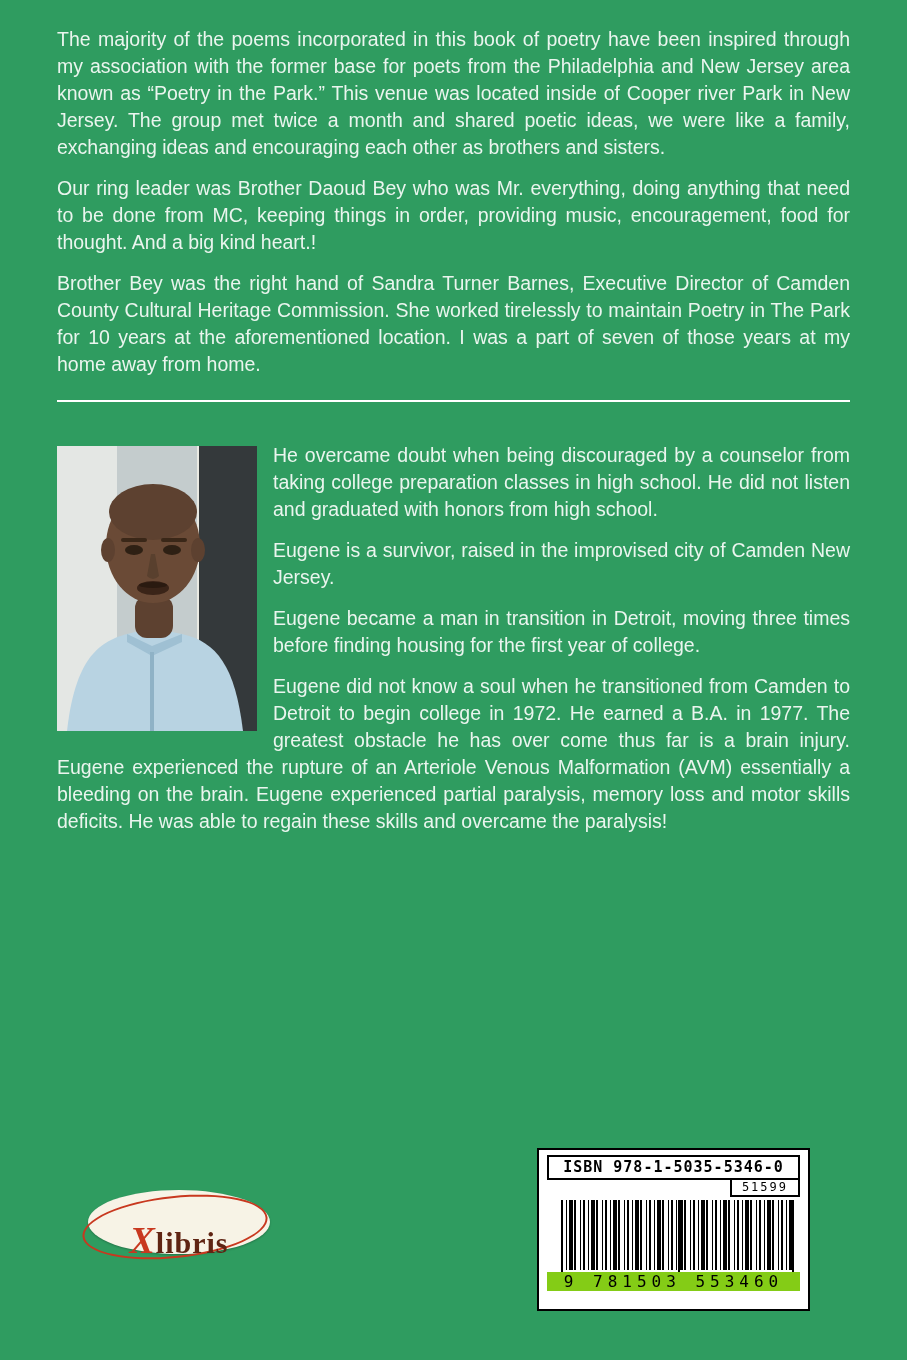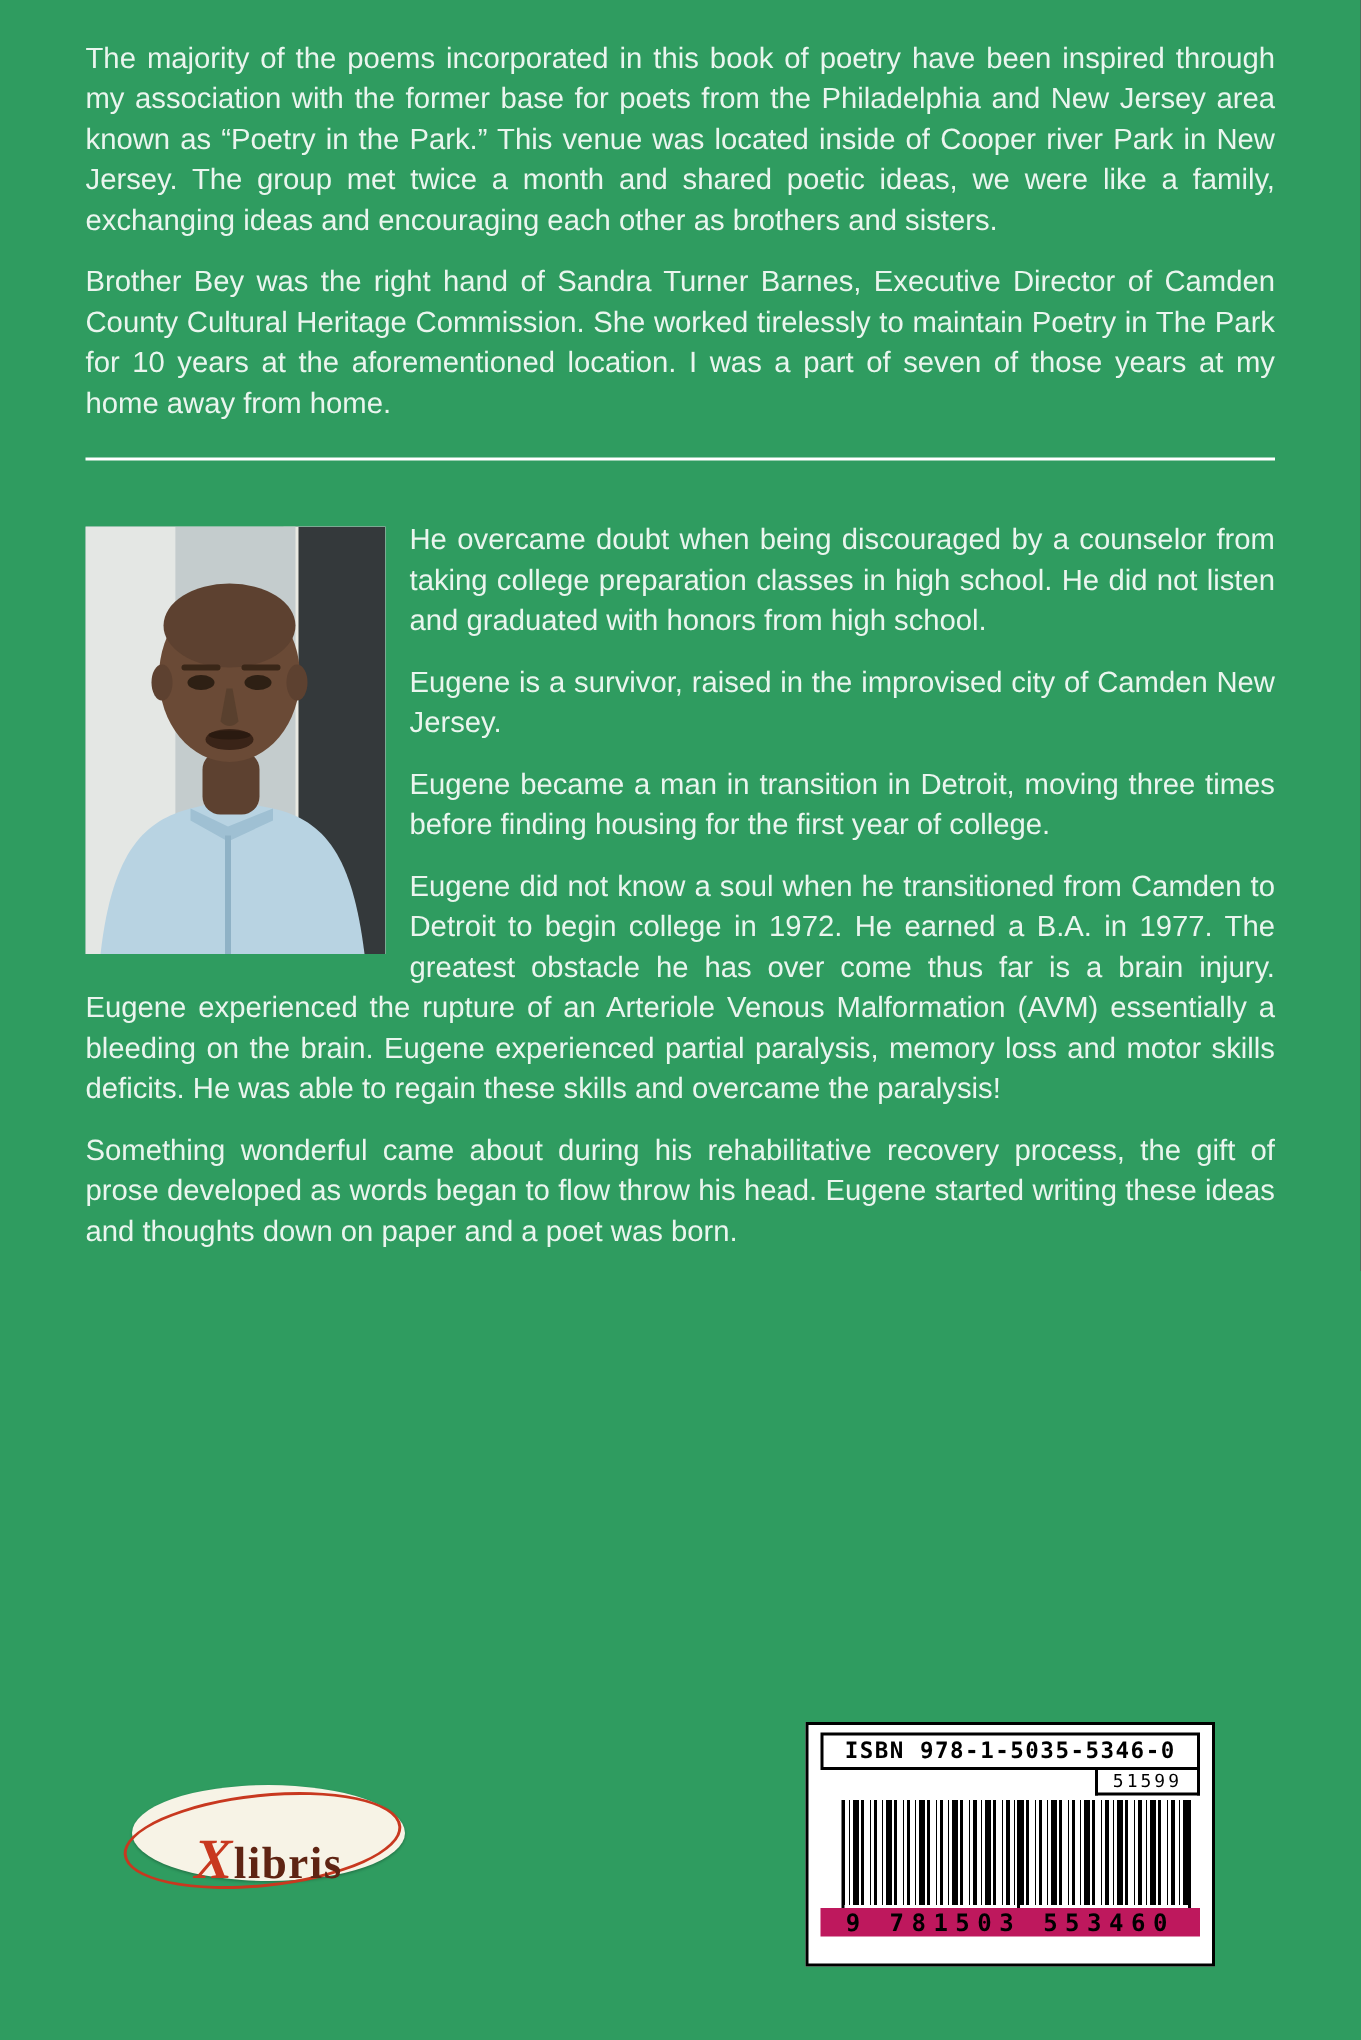--- a/index.html
+++ b/index.html
@@ -123,33 +123,34 @@
       #000 19px, #000 20px, #fff 20px, #fff 22px);
   }
   .guard { position: absolute; width: 2px; top: 0; bottom: -10px; background: #000; }
   .guard.g-left { left: 0; }
   .guard.g-mid { left: 50%; }
   .guard.g-right { right: 0; }
   .barcode-number {
     margin-top: 2px;
     text-align: center;
     font-size: 16px;
-    font-weight: bold;
+    font-weight: normal;
     letter-spacing: 5px;
-    background: #be185d;
+    background: #84cc16;
     position: relative;
   }
 </style>
 </head>
 <body>
 
 <div class="page">
 
   <div class="content">
     <p class="para">The majority of the poems incorporated in this book of poetry have been inspired through my association with the former base for poets from the Philadelphia and New Jersey area known as “Poetry in the Park.” This venue was located inside of Cooper river Park in New Jersey. The group met twice a month and shared poetic ideas, we were like a family, exchanging ideas and encouraging each other as brothers and sisters.</p>
+    <p class="para">Our ring leader was Brother Daoud Bey who was Mr. everything, doing anything that need to be done from MC, keeping things in order, providing music, encouragement, food for thought. And a big kind heart.!</p>
     <p class="para">Brother Bey was the right hand of Sandra Turner Barnes, Executive Director of Camden County Cultural Heritage Commission. She worked tirelessly to maintain Poetry in The Park for 10 years at the aforementioned location. I was a part of seven of those years at my home away from home.</p>
 
     <hr class="divider">
 
     <div class="bio">
       <div class="photo">
         <svg viewBox="0 0 200 285" preserveAspectRatio="none">
           <rect x="0" y="0" width="200" height="285" fill="#d6dbda"></rect>
           <rect x="0" y="0" width="60" height="285" fill="#e4e7e4"></rect>
           <rect x="140" y="0" width="60" height="285" fill="#34393b"></rect>
@@ -175,21 +176,20 @@
           <path d="M94 108 L90 130 Q96 136 102 130 L98 108 Z" fill="#59402e"></path>
 
           <ellipse cx="96" cy="142" rx="16" ry="7" fill="#3a2418"></ellipse>
           <ellipse cx="96" cy="139" rx="14" ry="3" fill="#2a1a10"></ellipse>
         </svg>
       </div>
       <p class="para">He overcame doubt when being discouraged by a counselor from taking college preparation classes in high school. He did not listen and graduated with honors from high school.</p>
       <p class="para">Eugene is a survivor, raised in the improvised city of Camden New Jersey.</p>
       <p class="para">Eugene became a man in transition in Detroit, moving three times before finding housing for the first year of college.</p>
       <p class="para">Eugene did not know a soul when he transitioned from Camden to Detroit to begin college in 1972. He earned a B.A. in 1977. The greatest obstacle he has over come thus far is a brain injury. Eugene experienced the rupture of an Arteriole Venous Malformation (AVM) essentially a bleeding on the brain. Eugene experienced partial paralysis, memory loss and motor skills deficits. He was able to regain these skills and overcame the paralysis!</p>
-      <p class="para">Something wonderful came about during his rehabilitative recovery process, the gift of prose developed as words began to flow throw his head. Eugene started writing these ideas and thoughts down on paper and a poet was born.</p>
     </div>
   </div>
 
   <div class="logo-wrap">
     <div class="logo-ellipse"></div>
     <div class="logo-text"><span class="logo-x">X</span><span>libris</span></div>
   </div>
 
   <div class="barcode-box">
     <div class="isbn-row">ISBN 978-1-5035-5346-0</div>

